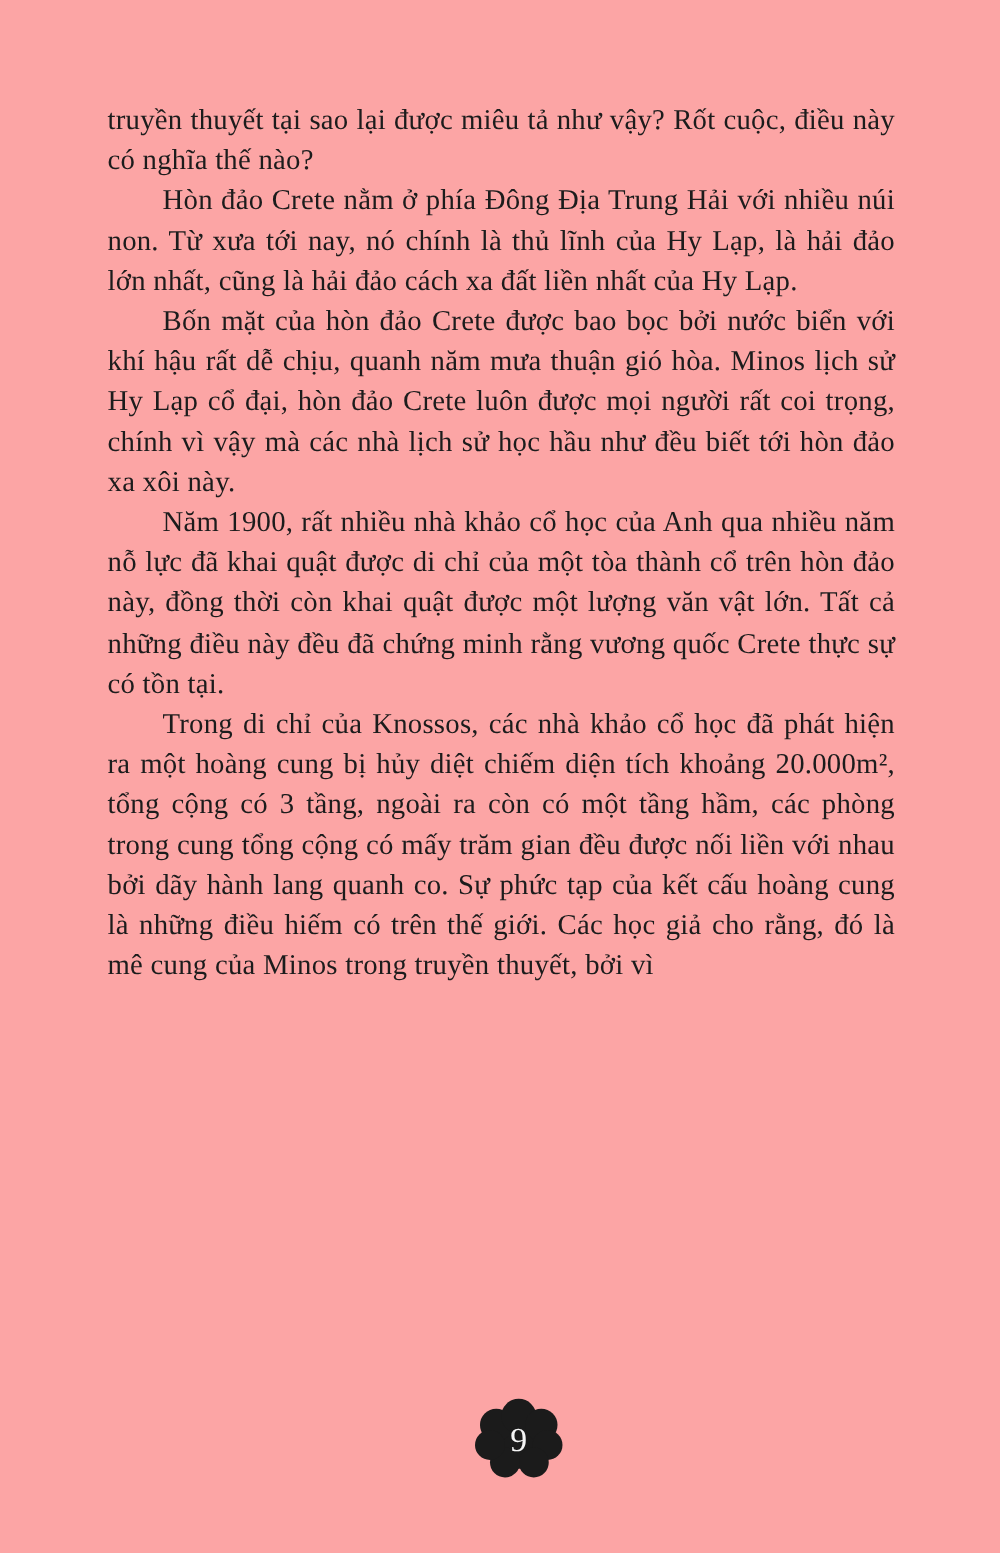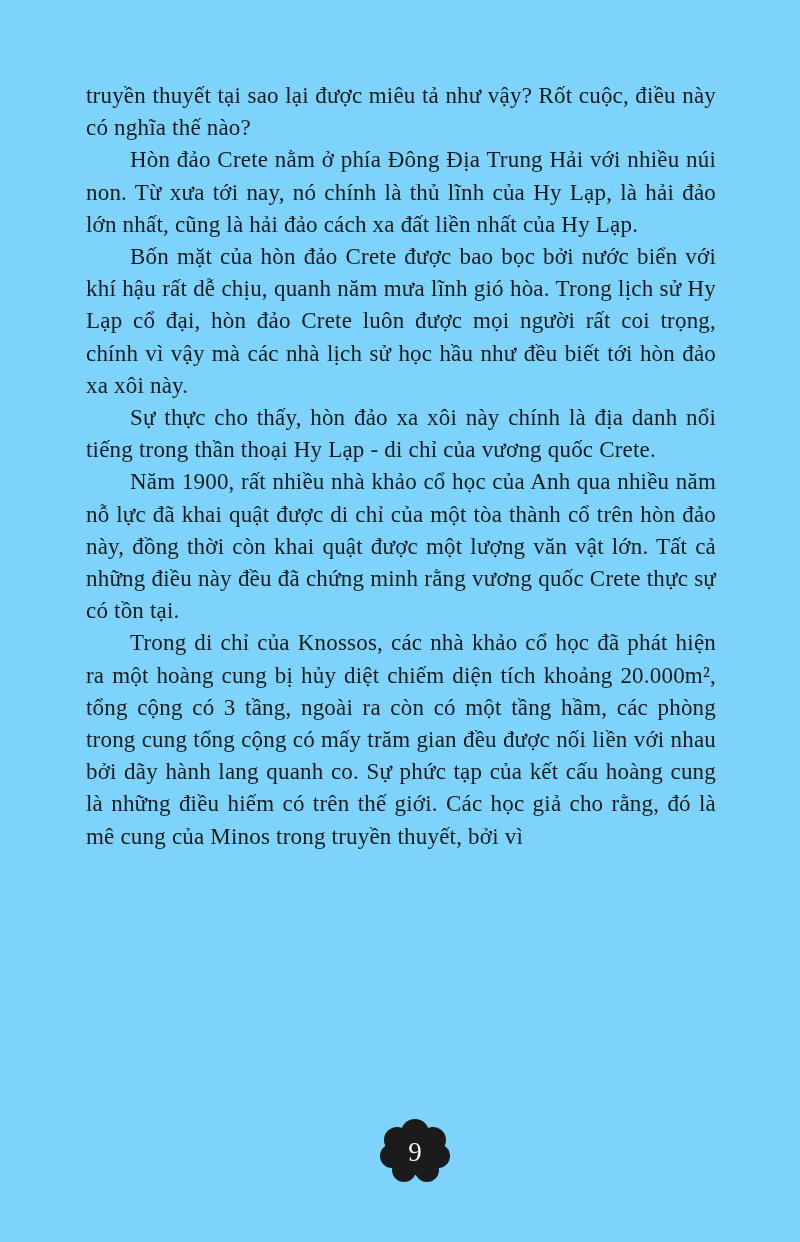--- a/index.html
+++ b/index.html
@@ -11,21 +11,21 @@
     width: 800px;
     height: 1242px;
     position: relative;
     overflow: hidden;
     font-family: "Liberation Serif", "DejaVu Serif", serif;
     color: #1c1c1c;
   }
   .page {
     position: absolute;
     inset: 0;
-    background: #7dd3fc;
+    background: #fca5a5;
   }
   .text-block {
     position: absolute;
     top: 80px;
     left: 86px;
     width: 630px;
     font-size: 23px;
     line-height: 32.2px;
     text-align: justify;
     letter-spacing: 0.2px;
@@ -63,22 +63,21 @@
   }
 </style>
 </head>
 <body>
 
 <div class="page">
 
   <div class="text-block">
     <p class="para no-indent">truyền thuyết tại sao lại được miêu tả như vậy? Rốt cuộc, điều này có nghĩa thế nào?</p>
     <p class="para">Hòn đảo Crete nằm ở phía Đông Địa Trung Hải với nhiều núi non. Từ xưa tới nay, nó chính là thủ lĩnh của Hy Lạp, là hải đảo lớn nhất, cũng là hải đảo cách xa đất liền nhất của Hy Lạp.</p>
-    <p class="para">Bốn mặt của hòn đảo Crete được bao bọc bởi nước biển với khí hậu rất dễ chịu, quanh năm mưa lĩnh gió hòa. Trong lịch sử Hy Lạp cổ đại, hòn đảo Crete luôn được mọi người rất coi trọng, chính vì vậy mà các nhà lịch sử học hầu như đều biết tới hòn đảo xa xôi này.</p>
-    <p class="para">Sự thực cho thấy, hòn đảo xa xôi này chính là địa danh nổi tiếng trong thần thoại Hy Lạp - di chỉ của vương quốc Crete.</p>
+    <p class="para">Bốn mặt của hòn đảo Crete được bao bọc bởi nước biển với khí hậu rất dễ chịu, quanh năm mưa thuận gió hòa. Minos lịch sử Hy Lạp cổ đại, hòn đảo Crete luôn được mọi người rất coi trọng, chính vì vậy mà các nhà lịch sử học hầu như đều biết tới hòn đảo xa xôi này.</p>
     <p class="para">Năm 1900, rất nhiều nhà khảo cổ học của Anh qua nhiều năm nỗ lực đã khai quật được di chỉ của một tòa thành cổ trên hòn đảo này, đồng thời còn khai quật được một lượng văn vật lớn. Tất cả những điều này đều đã chứng minh rằng vương quốc Crete thực sự có tồn tại.</p>
     <p class="para">Trong di chỉ của Knossos, các nhà khảo cổ học đã phát hiện ra một hoàng cung bị hủy diệt chiếm diện tích khoảng 20.000m², tổng cộng có 3 tầng, ngoài ra còn có một tầng hầm, các phòng trong cung tổng cộng có mấy trăm gian đều được nối liền với nhau bởi dãy hành lang quanh co. Sự phức tạp của kết cấu hoàng cung là những điều hiếm có trên thế giới. Các học giả cho rằng, đó là mê cung của Minos trong truyền thuyết, bởi vì</p>
   </div>
 
   <div class="footer">
     <div class="page-number-badge">
       <svg viewBox="0 0 76 68" aria-hidden="true">
         <g fill="#1b1b1b">
           <circle cx="38" cy="34" r="23"></circle>
           <circle cx="20" cy="22" r="13"></circle>

